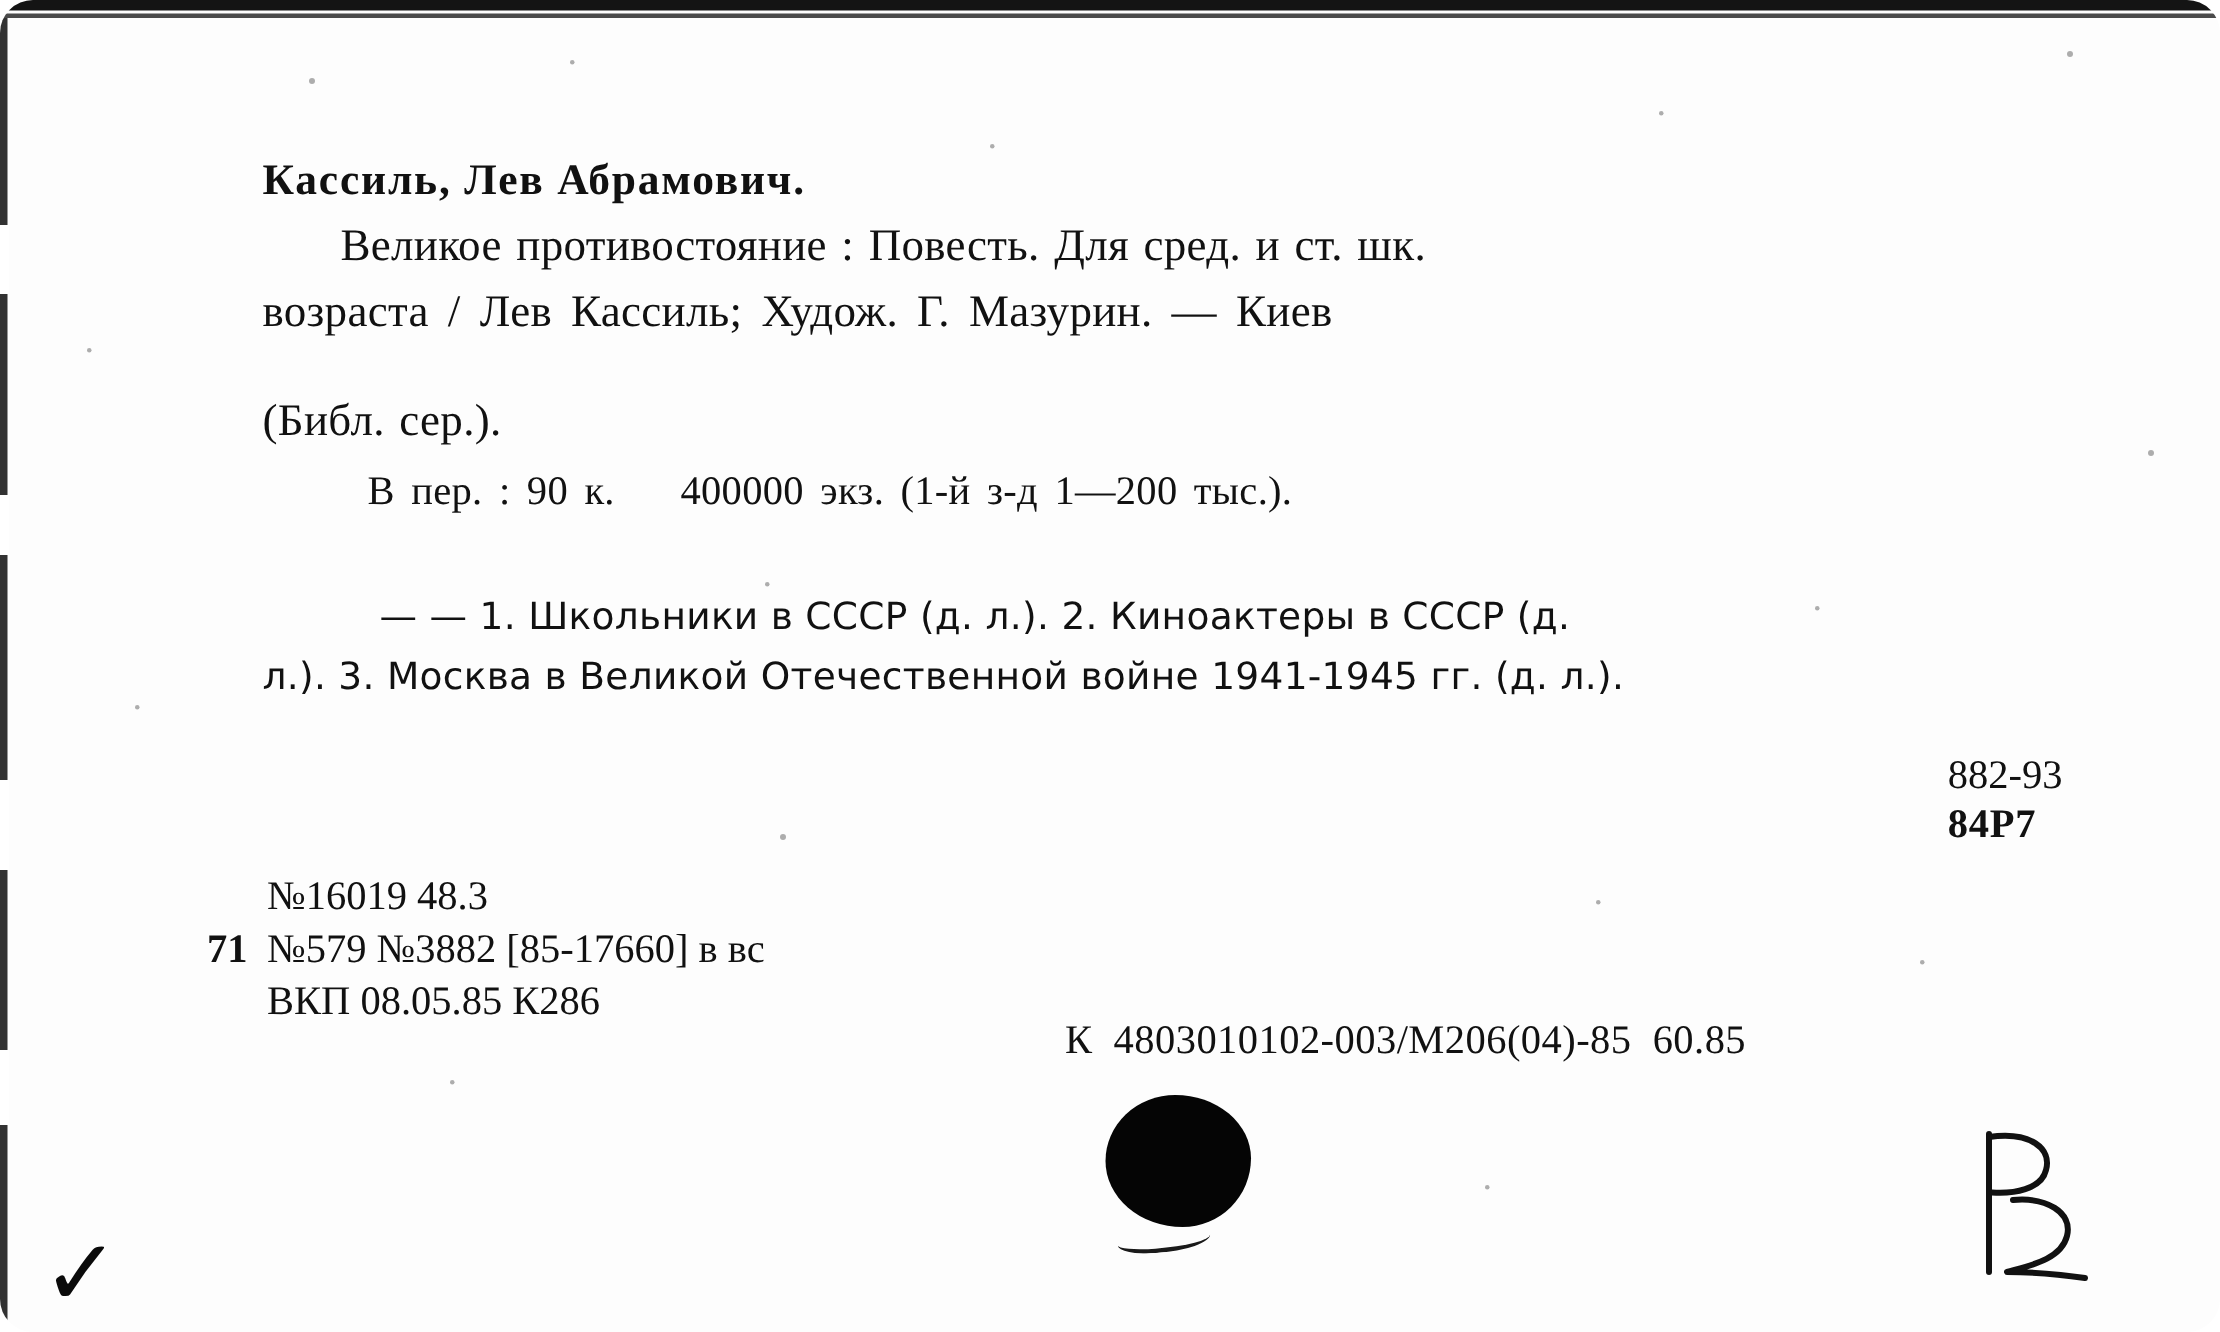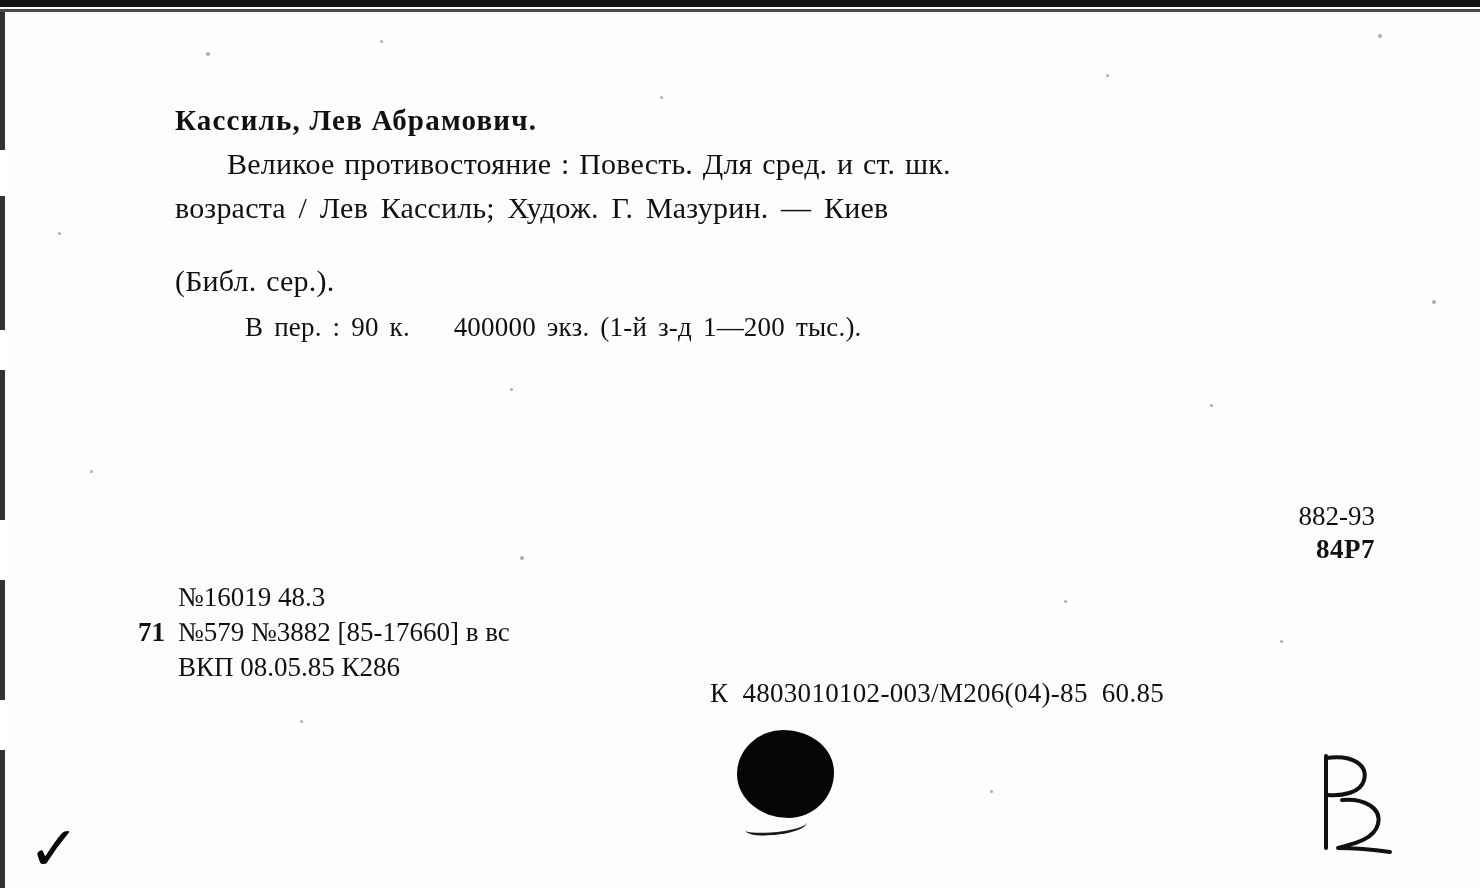--- a/index.html
+++ b/index.html
@@ -11,20 +11,21 @@
   body {
     font-family: "Liberation Serif", serif;
   }
   .card {
     position: relative;
     width: 1480px;
     height: 888px;
     background: #fdfdfd;
     overflow: hidden;
     color: #111;
+    border-radius: 22px;
   }
   
   .scan-edge-top {
     position: absolute;
     top: 0;
     left: 0;
     width: 1480px;
     height: 7px;
     background: #141414;
   }
@@ -103,21 +104,20 @@
     font-family: "DejaVu Sans", sans-serif;
     letter-spacing: -0.2px;
     width: 1190px;
   }
   .subjects .s1 { text-indent: 78px; }
 
   .class-codes {
     position: absolute;
     right: 105px;
     top: 500px;
-    text-align: right;
     font-size: 27px;
     line-height: 33px;
   }
   .class-codes .bold {
     font-weight: bold;
     letter-spacing: .5px;
   }
 
   .acquisition {
     position: absolute;
@@ -220,20 +220,24 @@
     <div class="line author">Кассиль, Лев Абрамович.</div>
 
     <div class="title-block">
       <div class="line l1">Великое противостояние : Повесть. Для сред. и ст. шк.</div>
       <div class="line l2">возраста / Лев Кассиль; Худож. Г. Мазурин. — Киев</div>
       <div class="line l4">(Библ. сер.).</div>
     </div>
 
     <div class="line price-line">В пер. : 90 к.    400000 экз. (1-й з-д 1—200 тыс.).</div>
 
+    <div class="subjects">
+      <div class="line s1">— — 1. Школьники в СССР (д. л.). 2. Киноактеры в СССР (д.</div>
+      <div class="line s2">л.). 3. Москва в Великой Отечественной войне 1941-1945 гг. (д. л.).</div>
+    </div>
 
   </div>
 
   <div class="class-codes">
     <div>882-93</div>
     <div class="bold">84Р7</div>
   </div>
 
   <div class="acquisition">
     <div class="acq-71">71</div>

